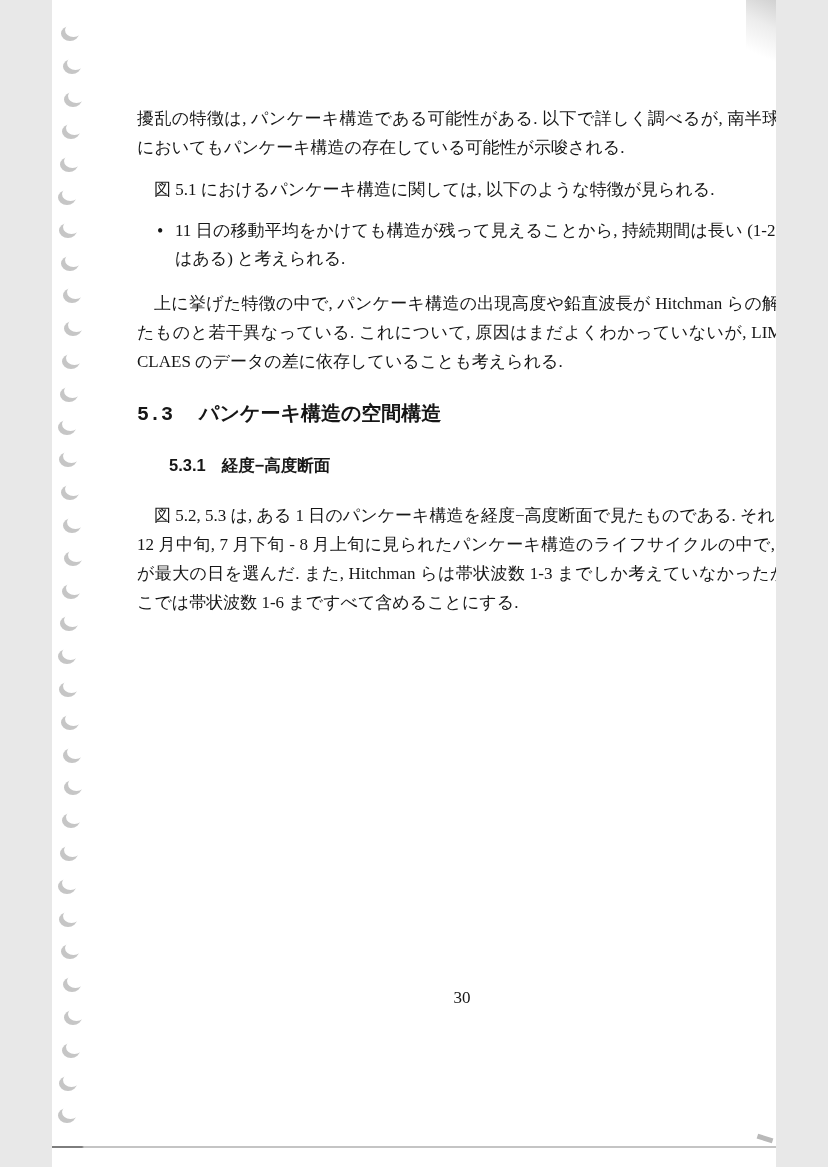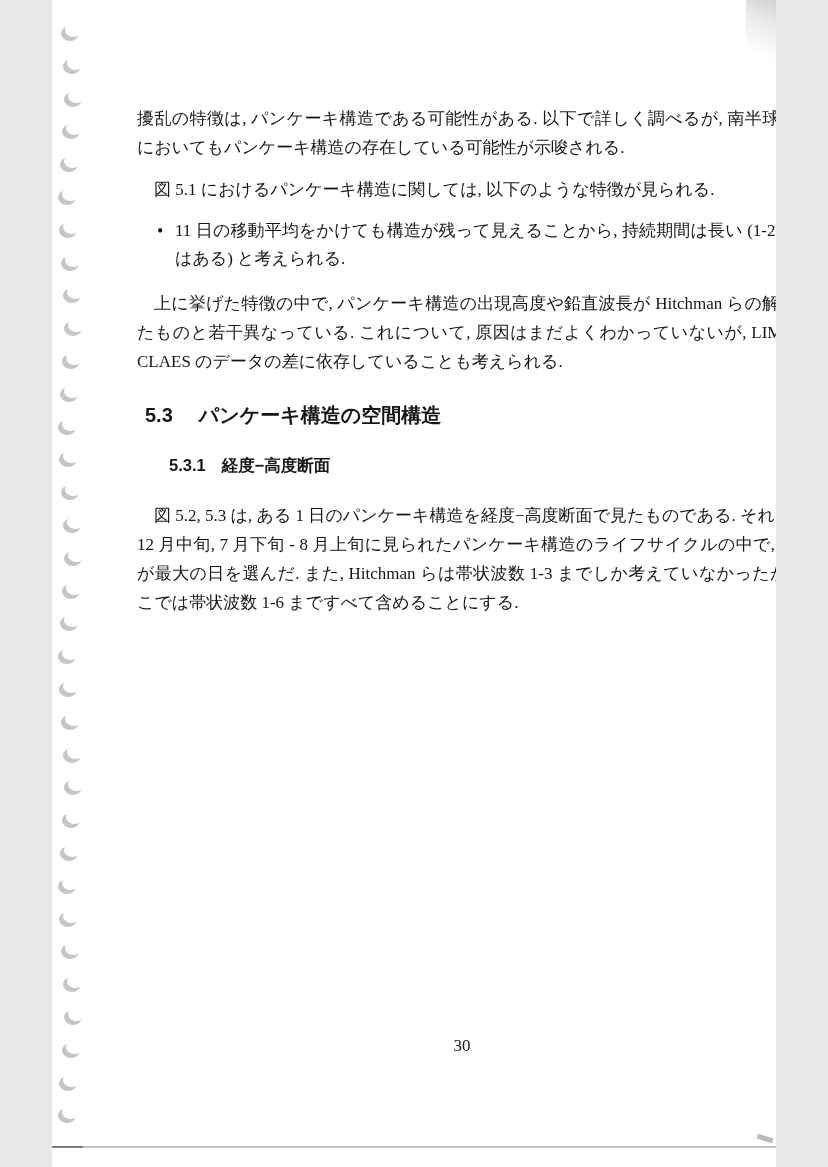--- a/index.html
+++ b/index.html
@@ -38,33 +38,33 @@
   .para { margin:0 0 13px; }
   .para.indent { text-indent:17px; }
   .bullets { list-style:none; margin:4px 0 16px; padding:0 0 0 18px; }
   .bullets li { position:relative; padding-left:20px; margin-bottom:9px; line-height:28px; }
   .bullets li::before {
     content:"•";
     position:absolute; left:2px; top:0;
     font-size:18px; line-height:28px;
   }
   .sec-heading {
-    font-family:Liberation Sans, sans-serif;
+    font-family:Liberation Mono, monospace;
     font-weight:bold; font-size:20px; line-height:26px;
-    margin:26px 8px 26px;
+    margin:26px 0 26px;
   }
   .sec-heading .sec-num { margin-right:26px; }
   .sub-heading {
     font-family:"Liberation Sans","DejaVu Sans",sans-serif;
     font-weight:bold; font-size:16.5px; line-height:22px;
     margin:0 0 25px;
   }
   .sub-heading .sec-num { margin-right:16px;margin-left:32px; }
   .page-number {
-    position:absolute; left:85px; top:1036px; width:650px;
+    position:absolute; left:85px; top:988px; width:650px;
     text-align:center; font-size:17px;
   }
 </style>
 </head>
 <body>
 
 <div class="page">
 
   <div>
       <span class="hole" style="top: 26px; left: 9px;"></span>

